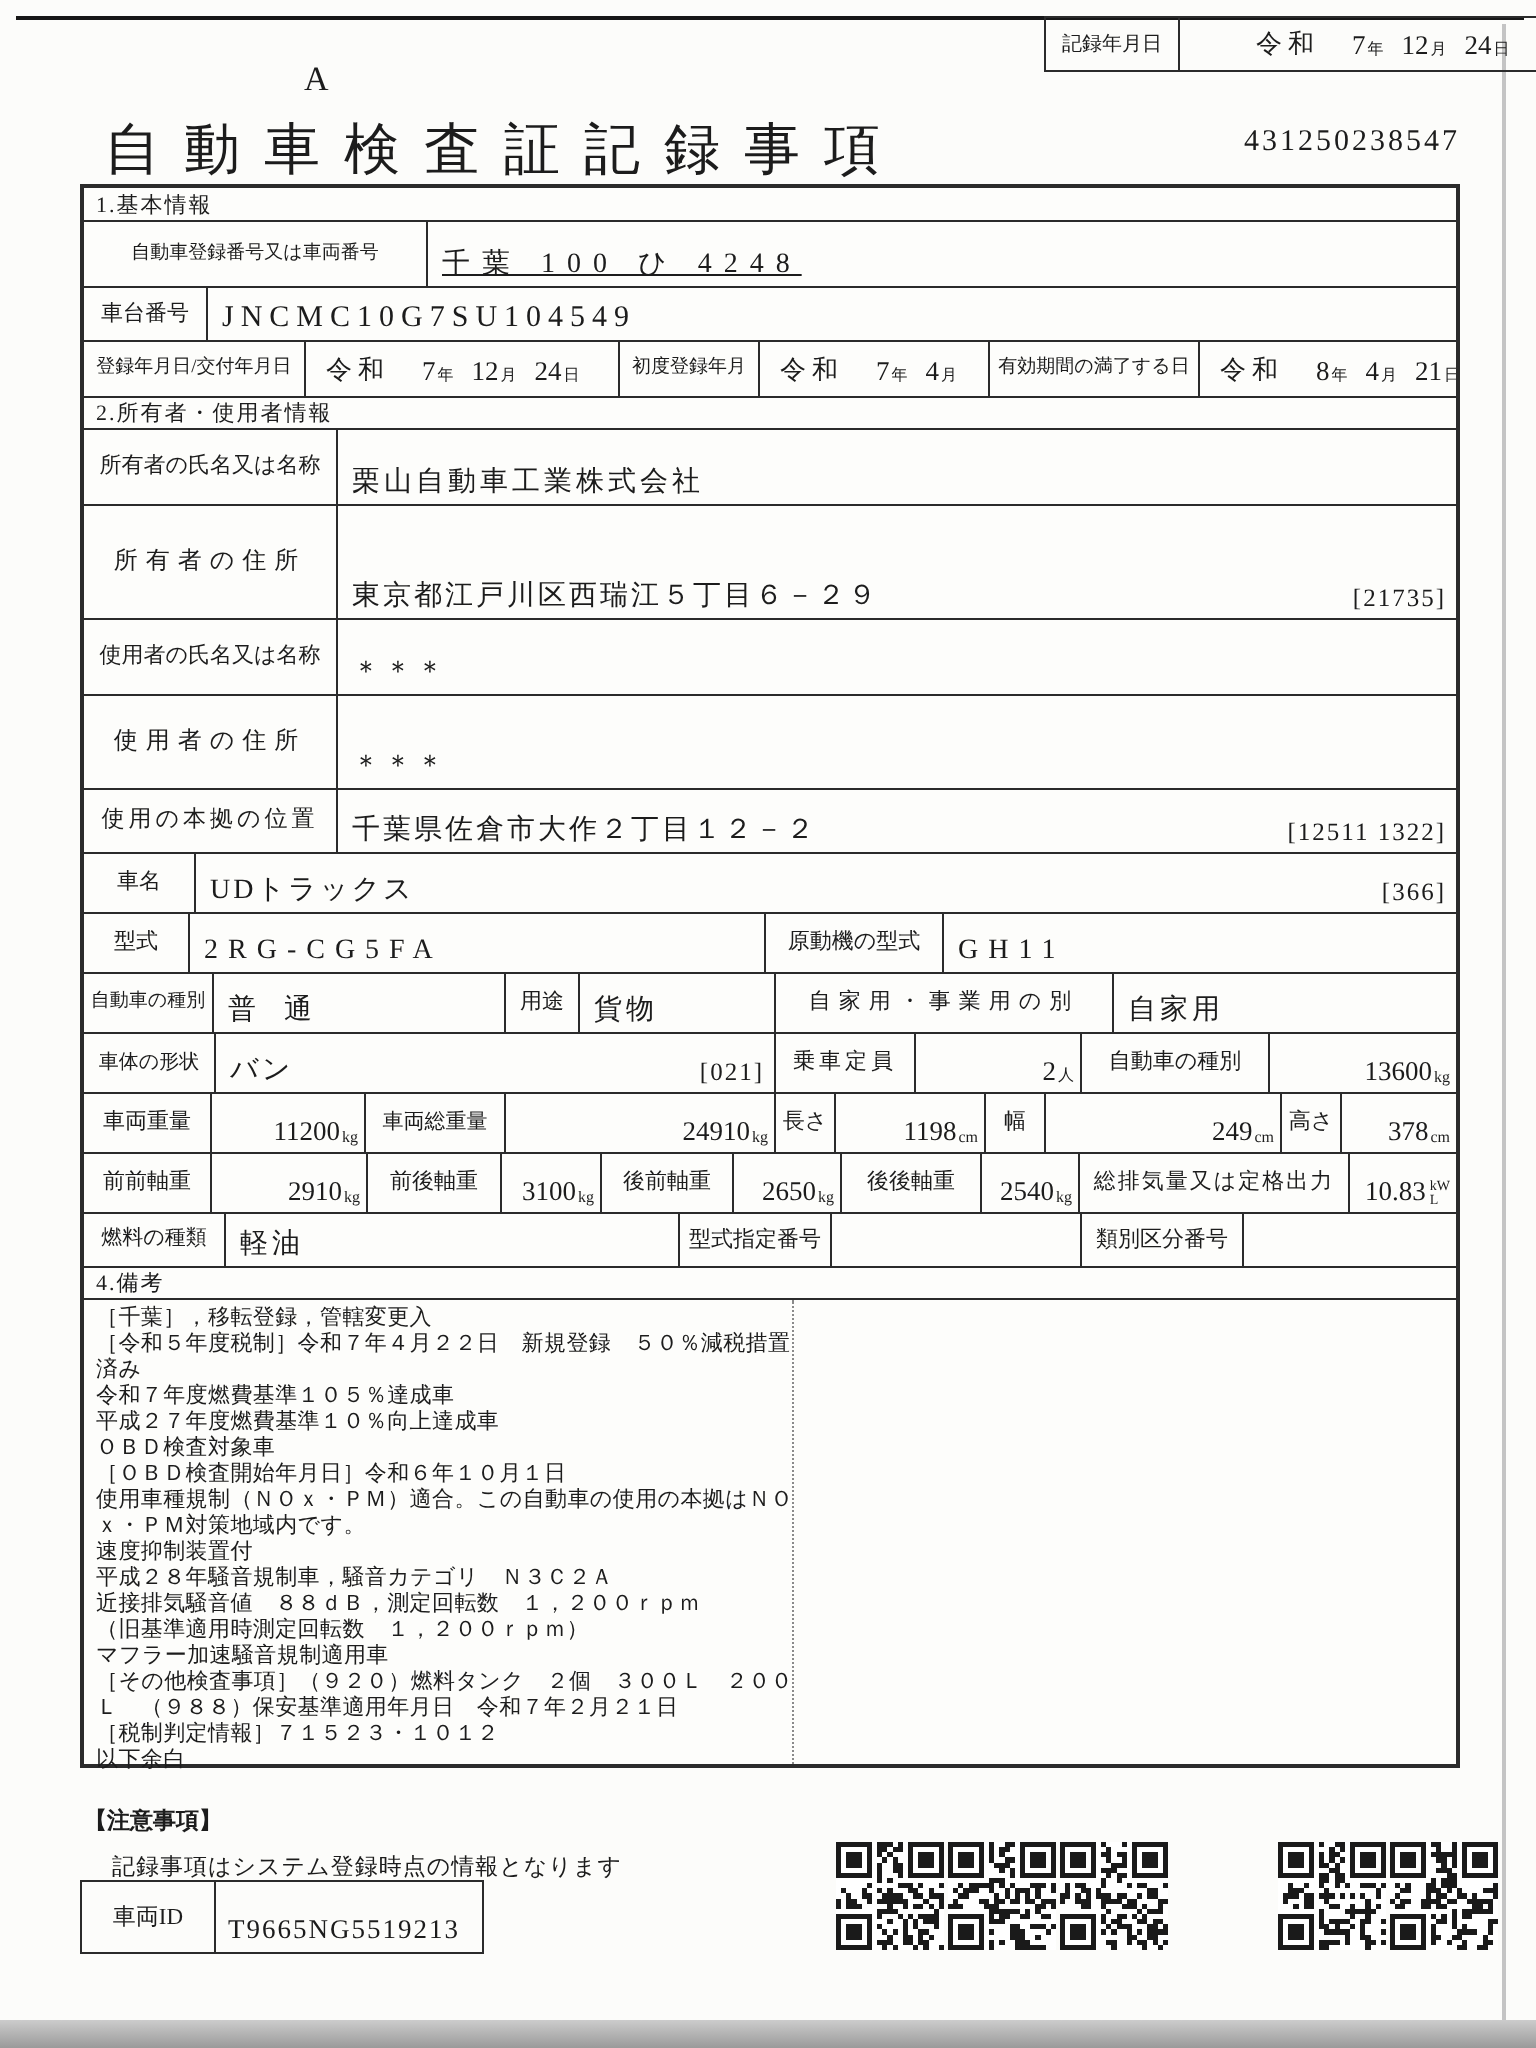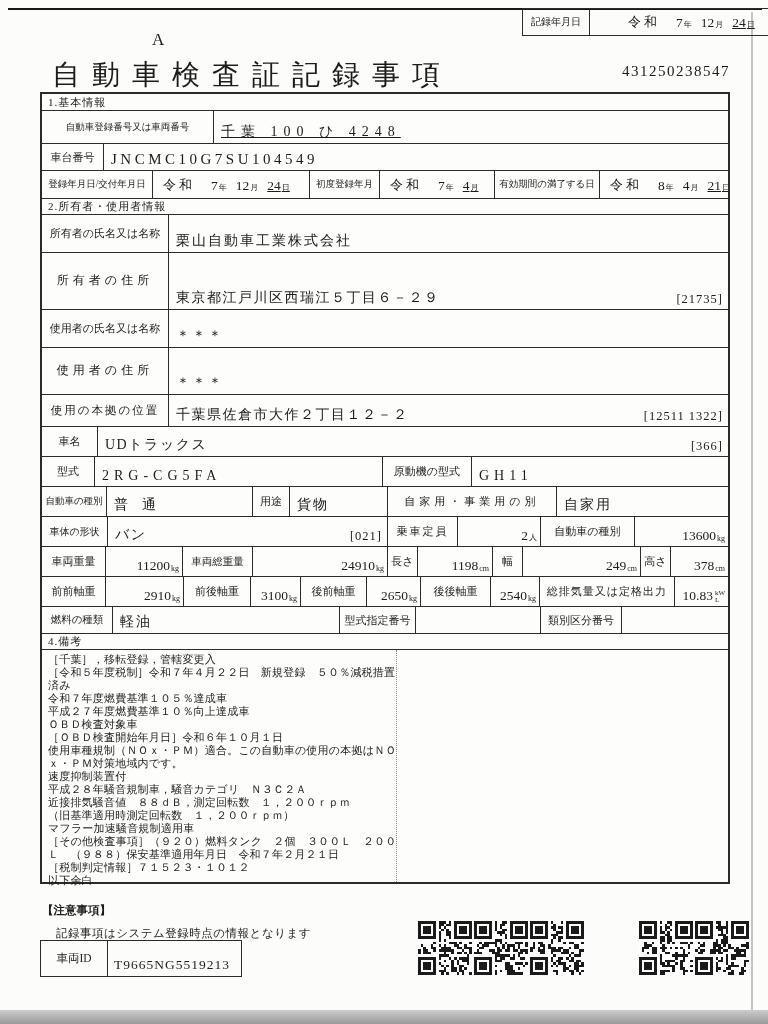--- a/index.html
+++ b/index.html
@@ -16,21 +16,21 @@
   .record-box{position:absolute;left:522px;top:8px;width:252px;height:28px;border:1.5px solid #2b2b2b;
               display:flex;box-sizing:border-box;gap:30px;}
   .record-box .rb-label{width:66px;border-right:1px solid #2b2b2b;display:flex;align-items:center;
               justify-content:center;font-size:10px;}
   .record-box .rb-value{flex:1;display:flex;align-items:center;padding-left:8px;}
   .doc-number{position:absolute;left:520px;top:63px;width:210px;text-align:right;font-size:15px;letter-spacing:1.5px;}
   
   .date{display:flex;align-items:flex-end;white-space:nowrap;}
   .date .era{font-size:13px;margin-right:16px;letter-spacing:3px;}
   .date .dg{margin-right:9px;display:inline-flex;align-items:flex-end;}
-  .date .dg:last-child{margin-right:0;text-decoration:underline;}
+  .date .dg:last-child{margin-right:0;}
   .date .dn{font-size:13.5px;}
   .date .du{font-size:8px;margin-left:1px;padding-bottom:1px;}
   
   .tbl{position:absolute;left:40px;top:92px;width:690px;border:2px solid #2b2b2b;box-sizing:border-box;
        background:#fdfdfb;}
   .row{display:flex;box-sizing:border-box;border-top:1px solid #2b2b2b;}
   .row.first{border-top:none;}
   .sec{height:16px;align-items:center;font-size:11px;padding-left:6px;letter-spacing:1px;}
   .cell{box-sizing:border-box;display:flex;overflow:hidden;}
   .cell+.cell{border-left:1px solid #2b2b2b;}

